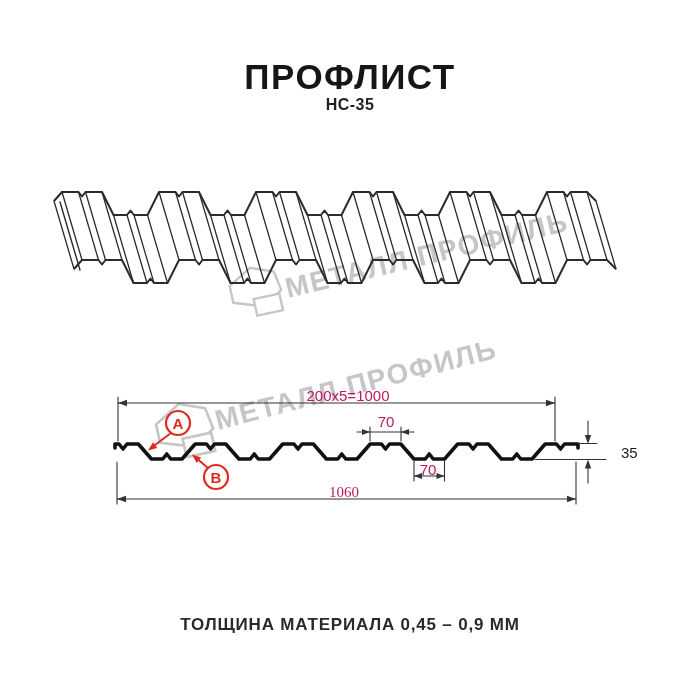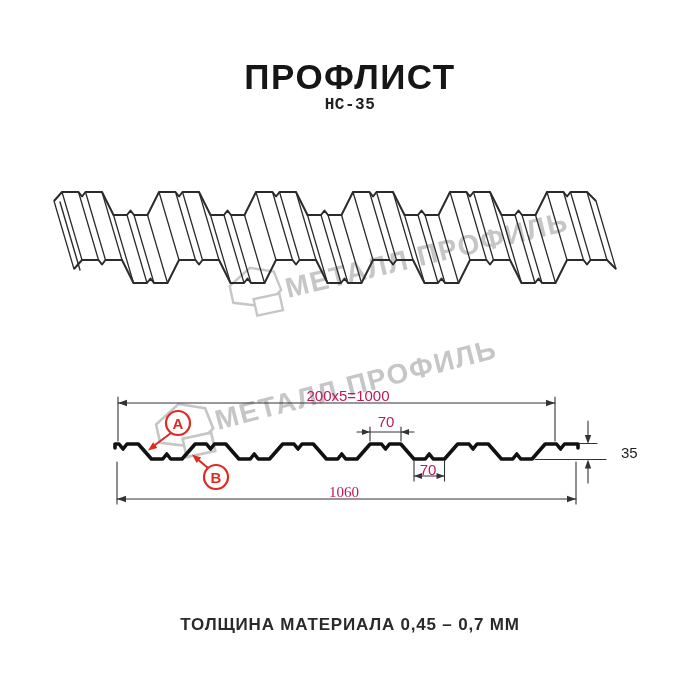--- a/index.html
+++ b/index.html
@@ -1,21 +1,21 @@
 <!DOCTYPE html>
 <html><head>
 <meta charset="utf-8">
 <style>
   html,body{margin:0;padding:0;background:#fff;}
   #stage{position:relative;width:700px;height:700px;background:#fff;overflow:hidden;
          font-family:"Liberation Sans","DejaVu Sans",sans-serif;}
   #diagram{position:absolute;left:0;top:0;}
   .txt{position:absolute;white-space:nowrap;color:#1e1e1e;line-height:1;}
   .title{width:700px;text-align:center;font-size:35px;font-weight:bold;letter-spacing:1.5px;color:#161616;}
-  .model{width:700px;text-align:center;font-size:16px;font-weight:bold;letter-spacing:.5px;color:#222;font-family:Liberation Mono, monospace;}
+  .model{width:700px;text-align:center;font-size:16px;font-weight:bold;letter-spacing:.5px;color:#222;}
   .footer{width:700px;text-align:center;font-size:17px;font-weight:bold;letter-spacing:.8px;color:#2a2a2a;}
   .dim{font-size:15px;color:#be185d;transform:translateX(-50%);}
   .dim-left{font-size:15px;color:#1e1e1e;margin-left:27px;}
   .callout{font-size:15px;font-weight:bold;color:#dd2b21;transform:translate(-50%,-50%);}
 </style>
 </head>
 <body>
 
 <div id="stage">
 
@@ -124,14 +124,14 @@
 
   <div class="txt dim" style="left:348px;top:388px;">200x5=1000</div>
   <div class="txt dim" style="left:386px;top:414px;">70</div>
   <div class="txt dim" style="left:428px;top:462px;">70</div>
   <div class="txt dim" style="left:344px;top:485px;font-family:Liberation Serif, serif;">1060</div>
   <div class="txt dim-left" style="left:594px;top:445px;">35</div>
 
   <div class="txt callout" style="left:178px;top:423px;">A</div>
   <div class="txt callout" style="left:216px;top:477px;">B</div>
 
-  <div class="txt footer" style="top:616px;">ТОЛЩИНА МАТЕРИАЛА 0,45 – 0,7 ММ</div>
+  <div class="txt footer" style="top:616px;">ТОЛЩИНА МАТЕРИАЛА 0,45 – 0,9 ММ</div>
 </div>
 
 </body></html>

